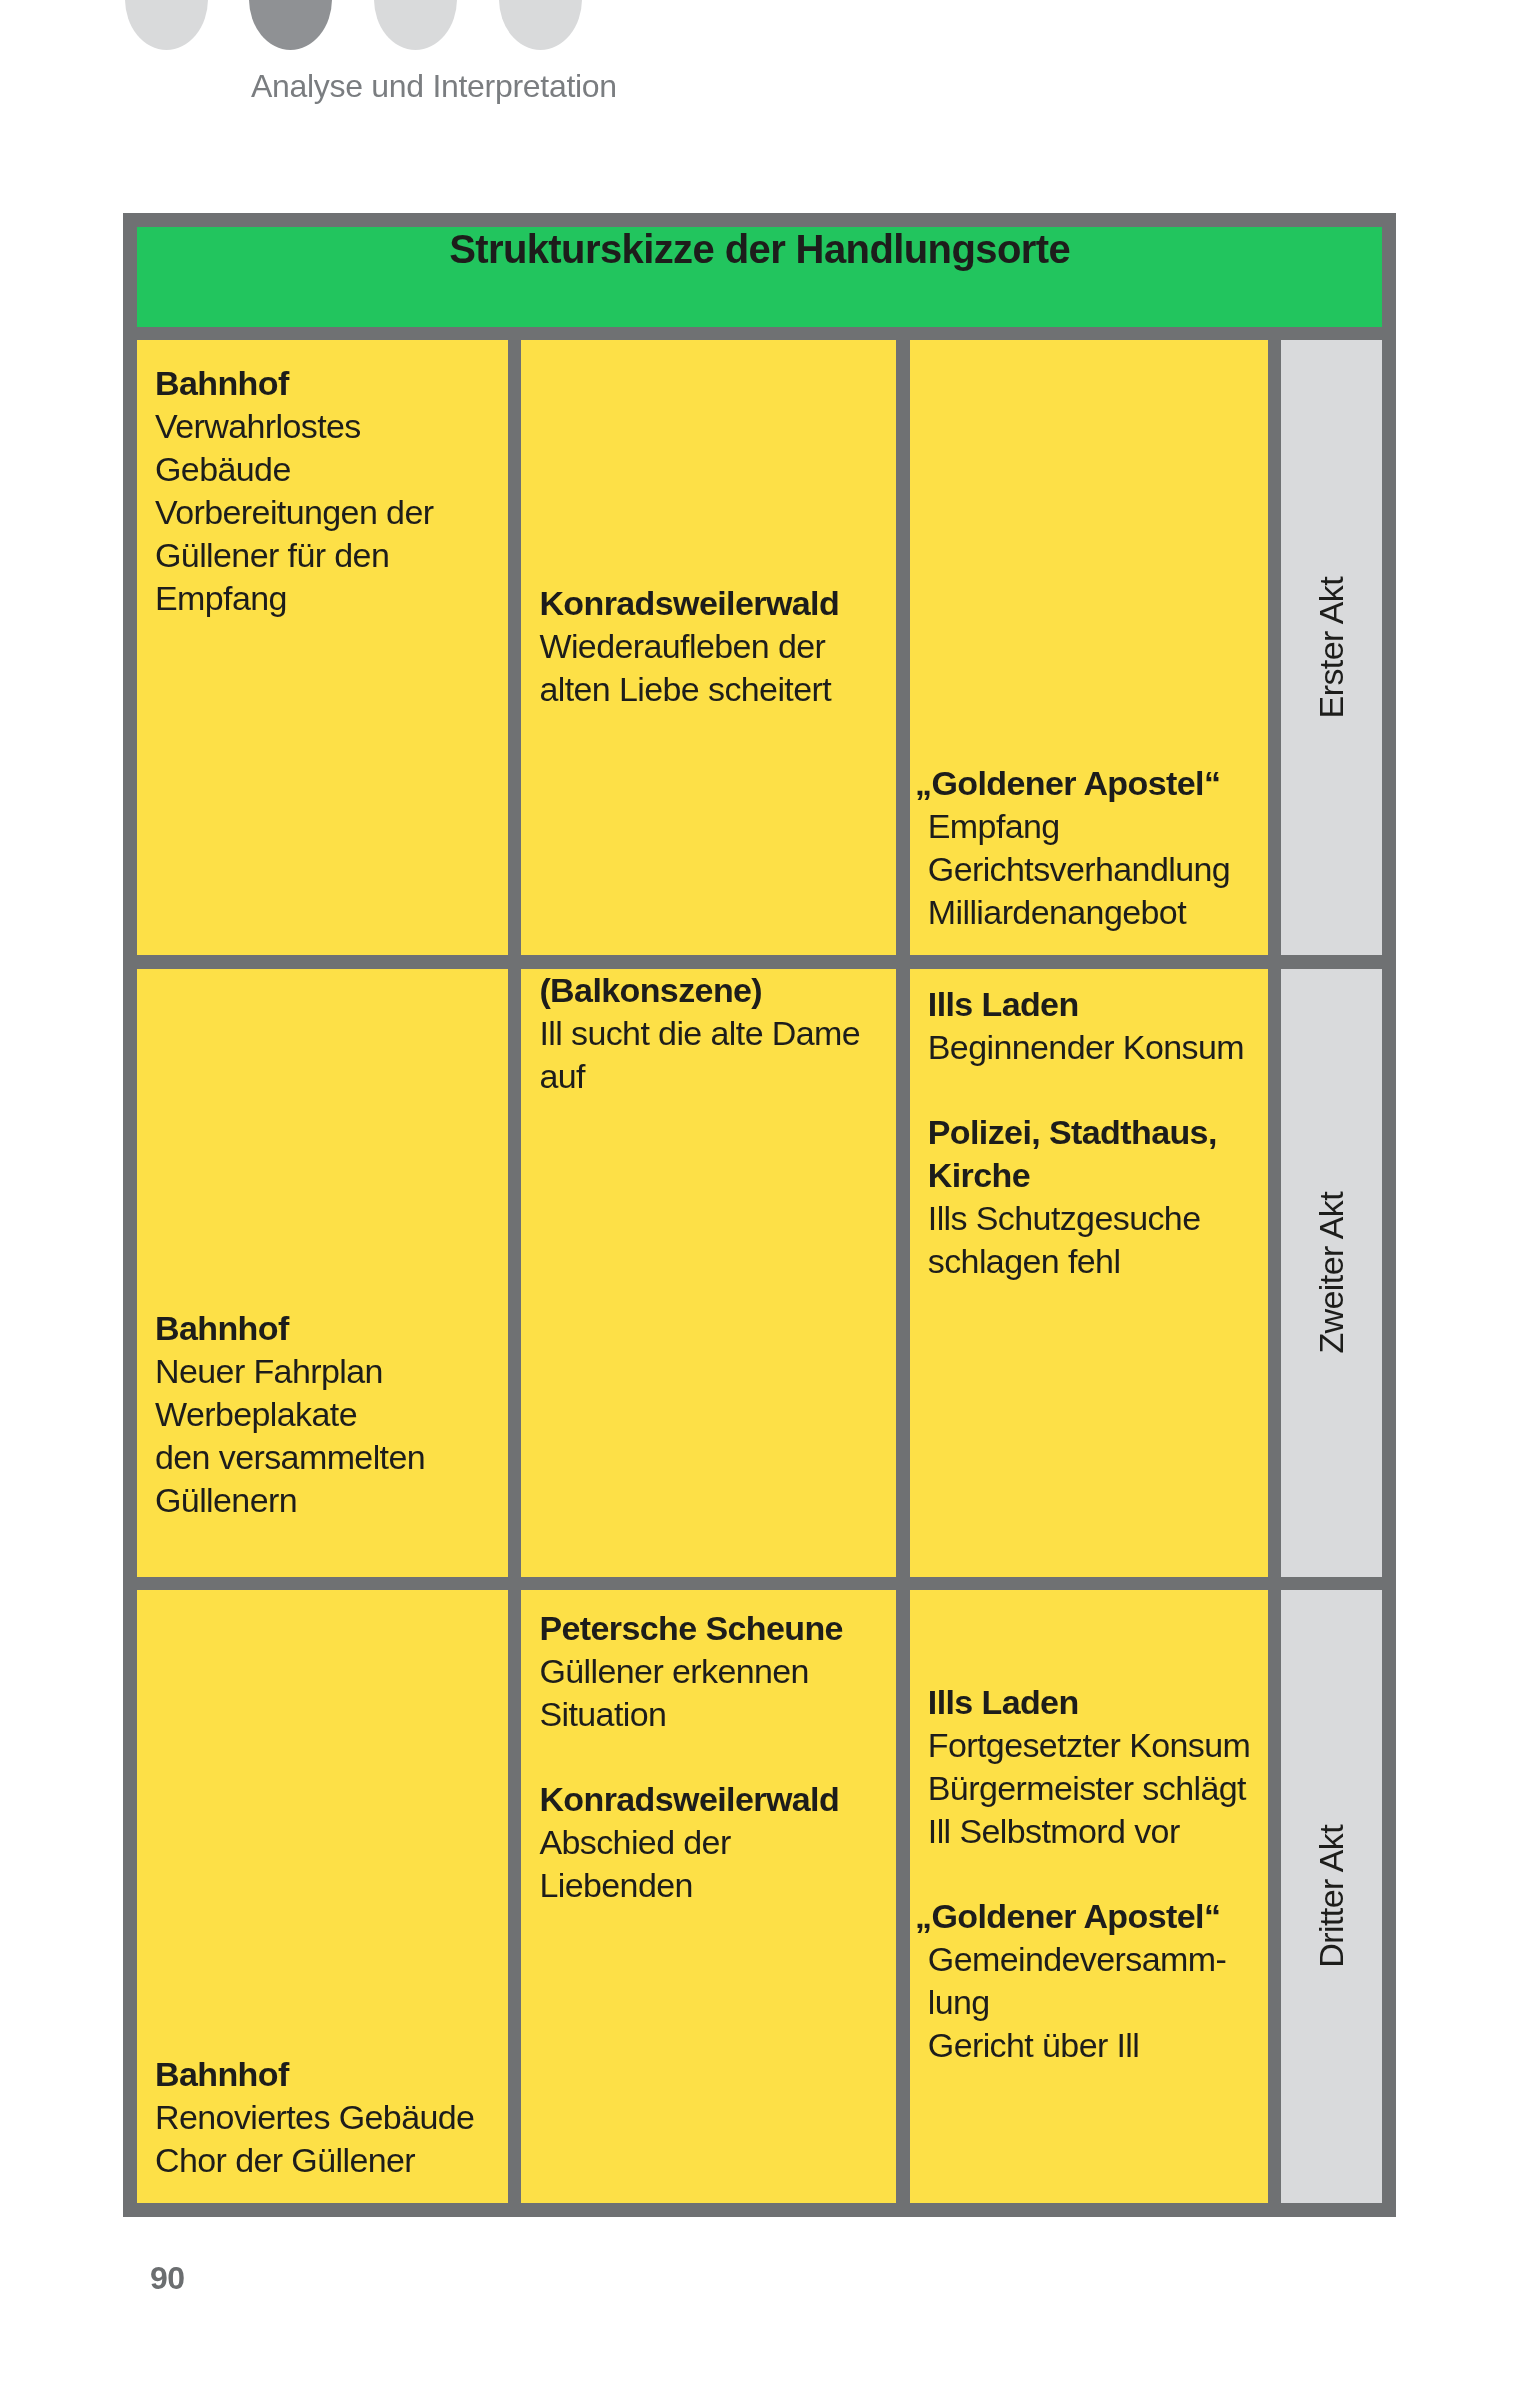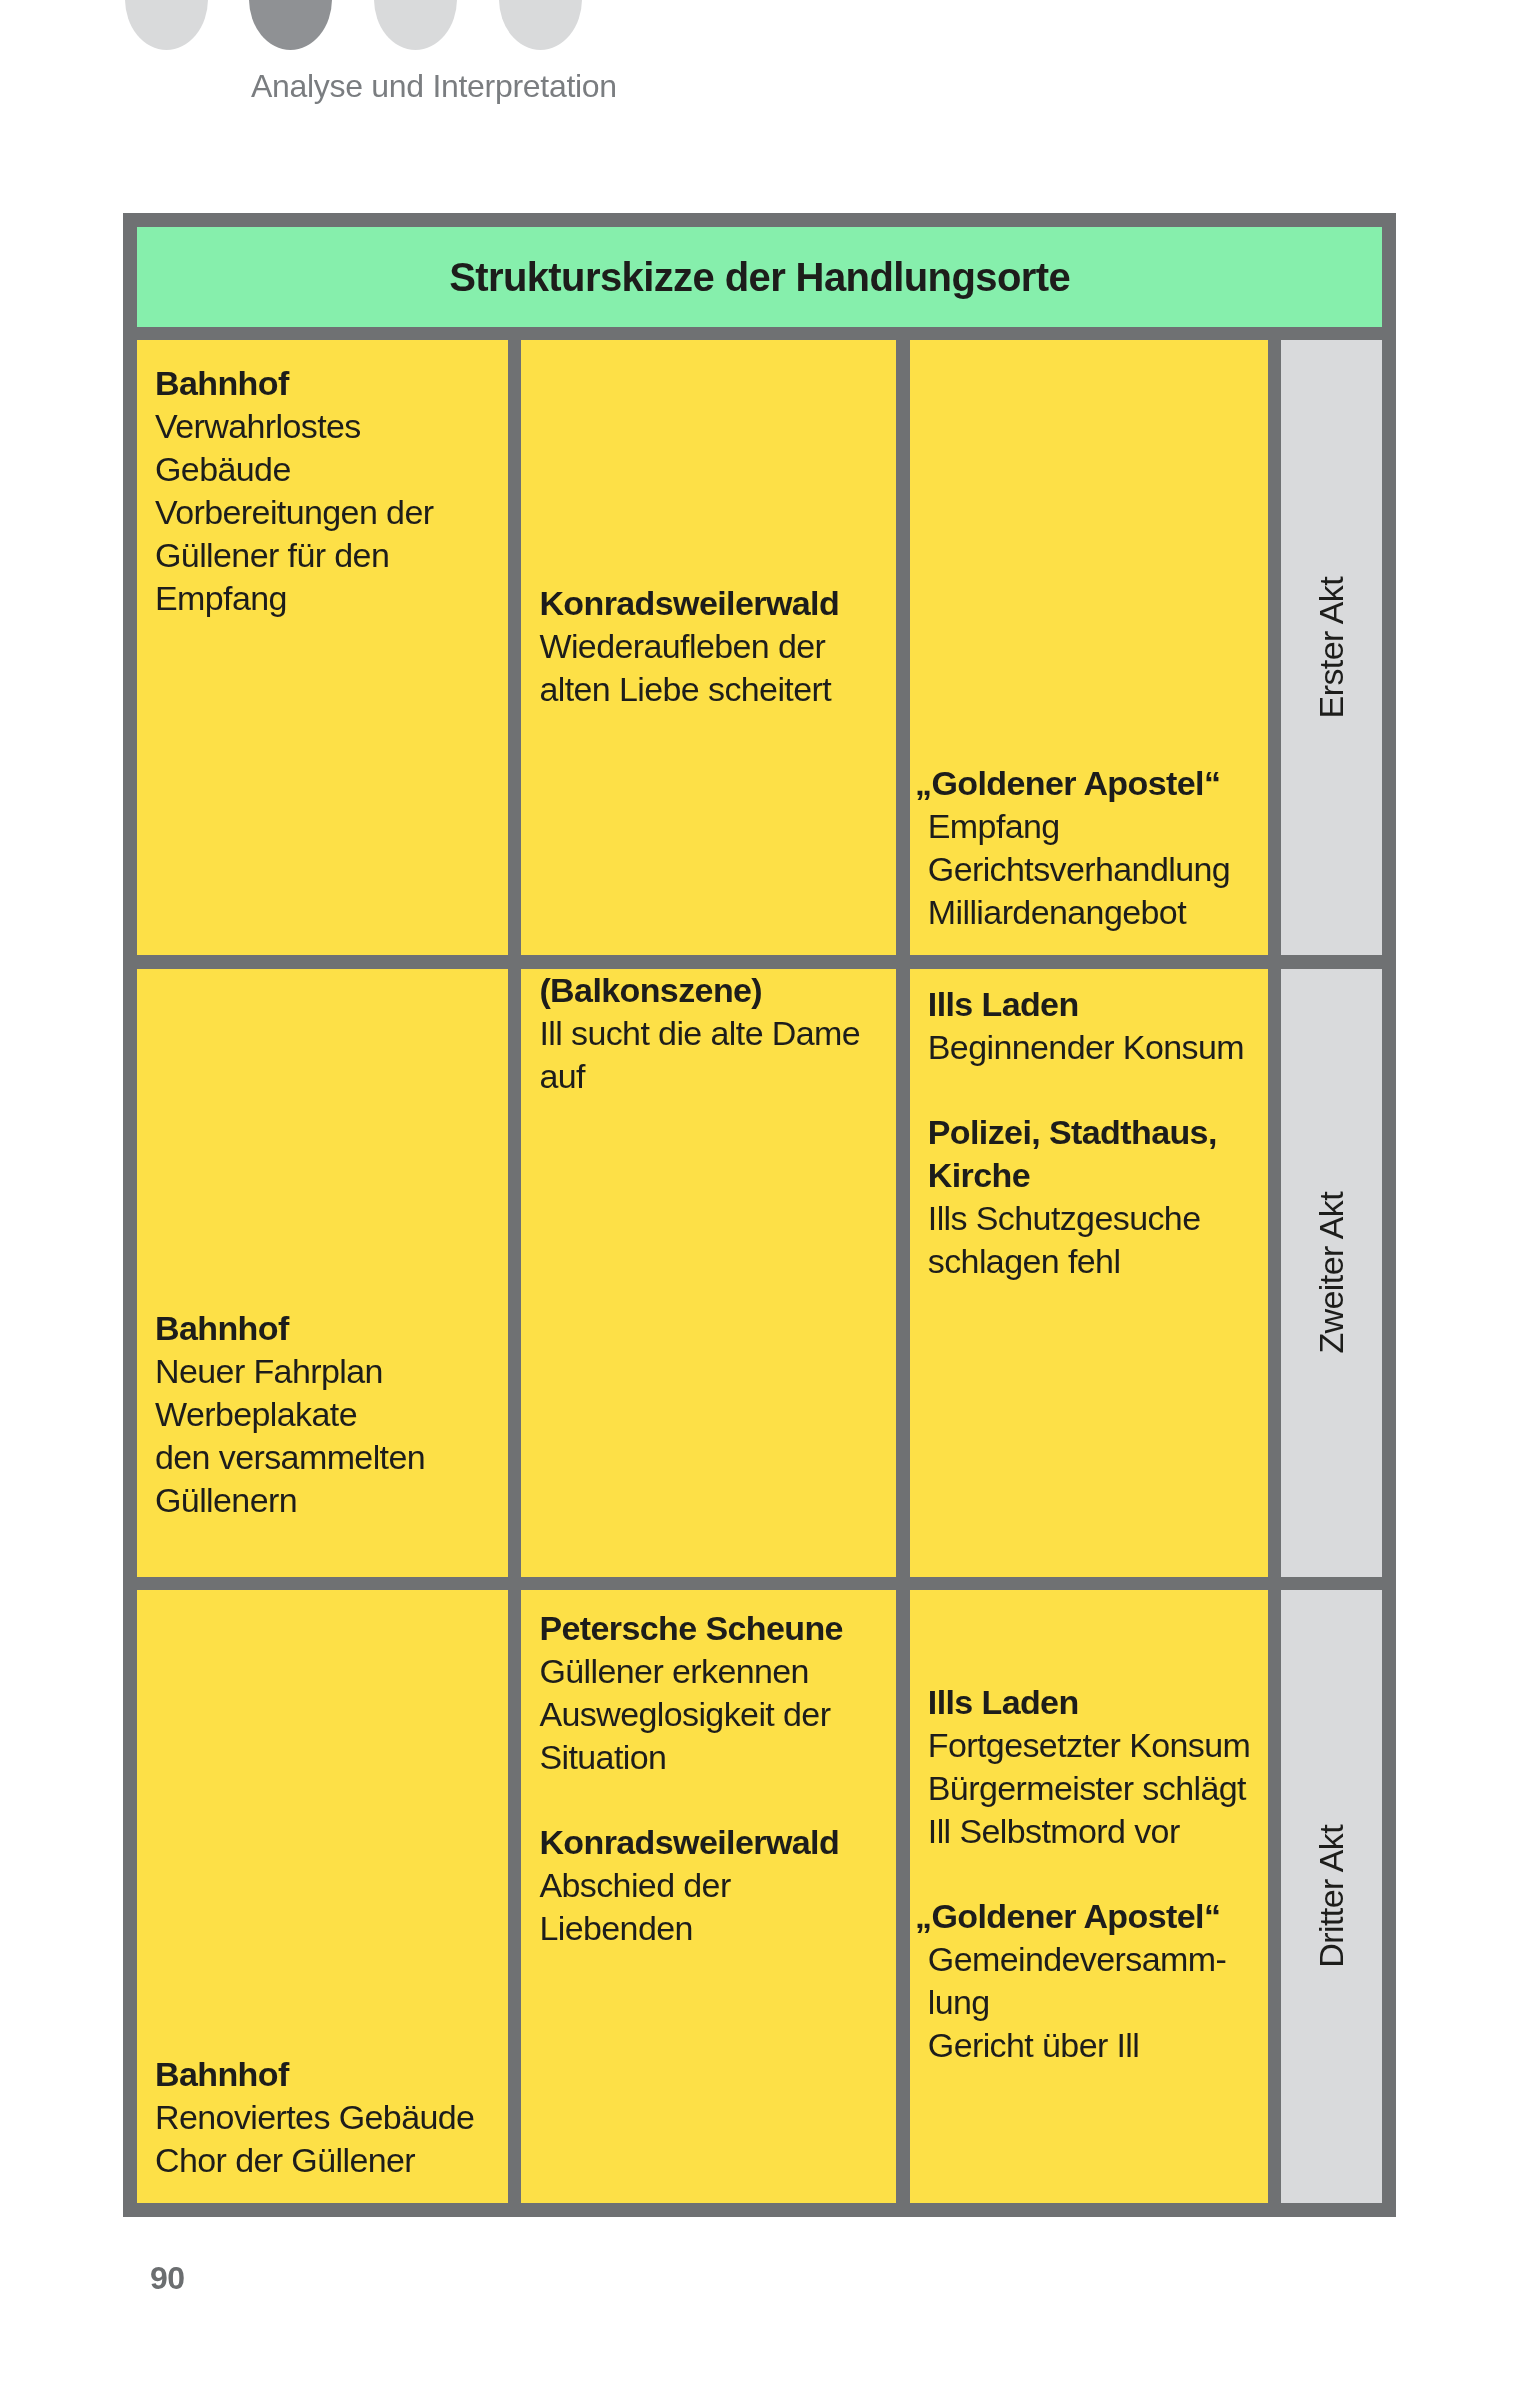--- a/index.html
+++ b/index.html
@@ -20,22 +20,22 @@
   
   .struct-table{
     position:absolute;left:123px;top:213px;
     display:grid;
     grid-template-columns:371px 375px 358px 101px;
     grid-template-rows:100px 615px 608px 613px;
     gap:13.4px;
     background:#6f7173;border:14px solid #6f7173;
   }
   .title-cell{
-    grid-column:1 / -1;background:#86efac;
-    display:flex;align-items:center;justify-content:center;
+    grid-column:1 / -1;background:#22c55e;
+    display:flex;justify-content:center;
   }
   .table-title{font-size:40px;font-weight:bold;letter-spacing:-0.6px;white-space:nowrap;}
   .cell{background:#fde047;box-sizing:border-box;padding-left:18px;padding-right:3.8px;
         font-size:34px;line-height:43px;letter-spacing:-0.6px;}
   .act-cell{background:#d9dadc;display:flex;align-items:center;justify-content:center;}
   .act-label{
     writing-mode:vertical-rl;transform:rotate(180deg);
     font-size:34px;letter-spacing:-0.6px;white-space:nowrap;color:#1d1d1b;
   }
   .ln{white-space:nowrap;}
@@ -132,21 +132,20 @@
       <div class="block">
         <div class="ln bold">Bahnhof</div>
         <div class="ln">Renoviertes Gebäude</div>
         <div class="ln">Chor der Güllener</div>
       </div>
     </div>
   <div class="cell content-cell c-2-1">
       <div class="block">
         <div class="ln bold">Petersche Scheune</div>
         <div class="ln">Güllener erkennen</div>
-        <div class="ln">Ausweglosigkeit der</div>
         <div class="ln">Situation</div>
       </div>
       <div class="block">
         <div class="ln bold">Konradsweilerwald</div>
         <div class="ln">Abschied der</div>
         <div class="ln">Liebenden</div>
       </div>
     </div>
   <div class="cell content-cell c-2-2">
       <div class="block">

